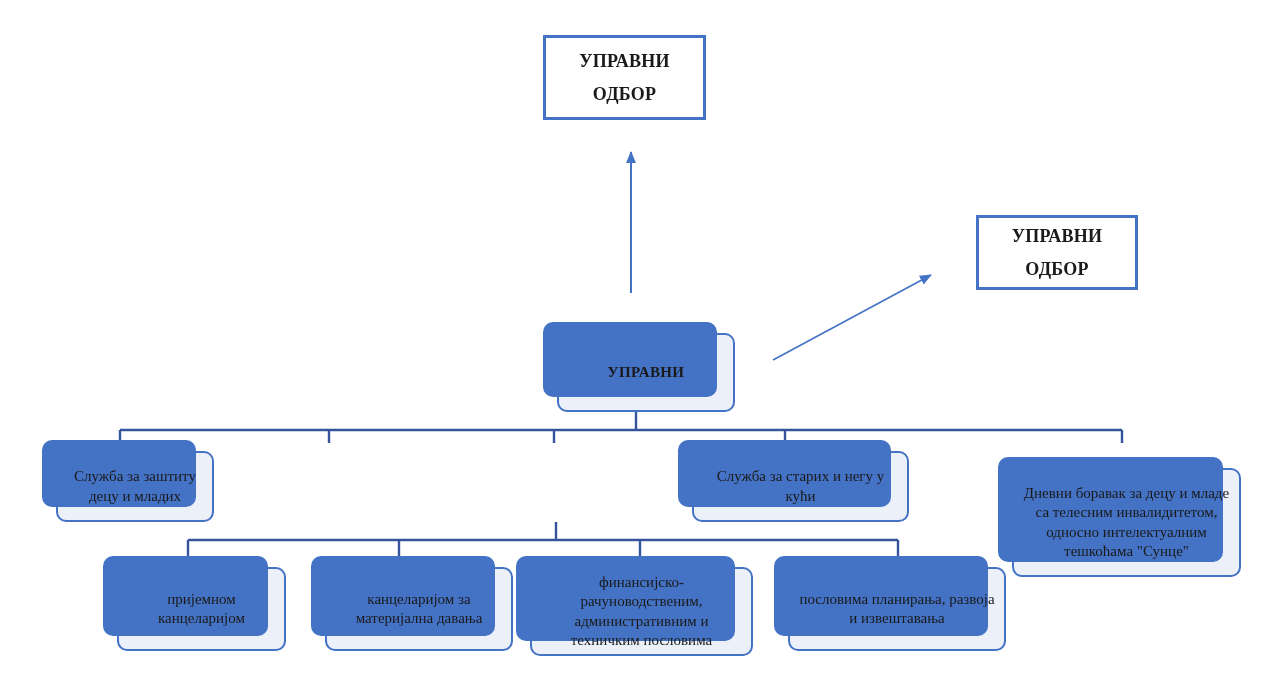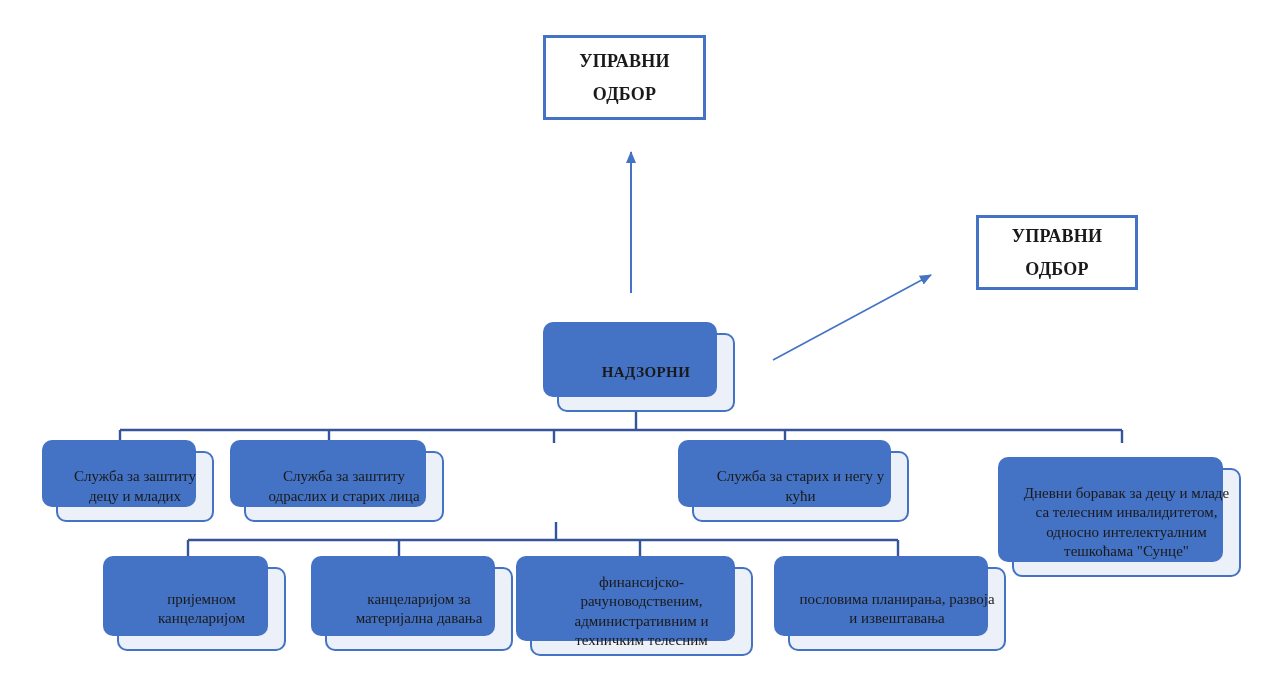--- a/index.html
+++ b/index.html
@@ -81,42 +81,39 @@
   </svg>
 
   <div class="board" style="left:543px;top:35px;width:163px;height:85px">
     <span>УПРАВНИ ОДБОР</span>
   </div>
   <div class="board" style="left:976px;top:215px;width:162px;height:75px">
     <span>УПРАВНИ ОДБОР</span>
   </div>
 
   <div class="card bold" style="left:557px;top:333px;width:178px;height:79px">
-    <span>НАДЗОРНИ</span>
+    <span>УПРАВНИ</span>
   </div>
 
   <div class="card" style="left:56px;top:451px;width:158px;height:71px">
     <span>Служба за заштиту децу и младих</span>
-  </div>
-  <div class="card" style="left:244px;top:451px;width:200px;height:71px">
-    <span>Служба за заштиту одраслих и старих лица</span>
   </div>
   <div class="card" style="left:692px;top:451px;width:217px;height:71px">
     <span>Служба за старих и негу у кући</span>
   </div>
   <div class="card" style="left:1012px;top:468px;width:229px;height:109px">
     <span>Дневни боравак за децу и младе са телесним инвалидитетом, односно интелектуалним тешкоћама "Сунце"</span>
   </div>
 
   <div class="card" style="left:325px;top:567px;width:188px;height:84px">
     <span>канцеларијом за материјална давања</span>
   </div>
   <div class="card" style="left:117px;top:567px;width:169px;height:84px">
     <span>пријемном канцеларијом</span>
   </div>
   <div class="card" style="left:530px;top:567px;width:223px;height:89px">
-    <span>финансијско-рачуноводственим, административним и техничким телесним</span>
+    <span>финансијско-рачуноводственим, административним и техничким пословима</span>
   </div>
   <div class="card" style="left:788px;top:567px;width:218px;height:84px">
     <span>пословима планирања, развоја и извештавања</span>
   </div>
 
 </div>
 
 </body></html>

